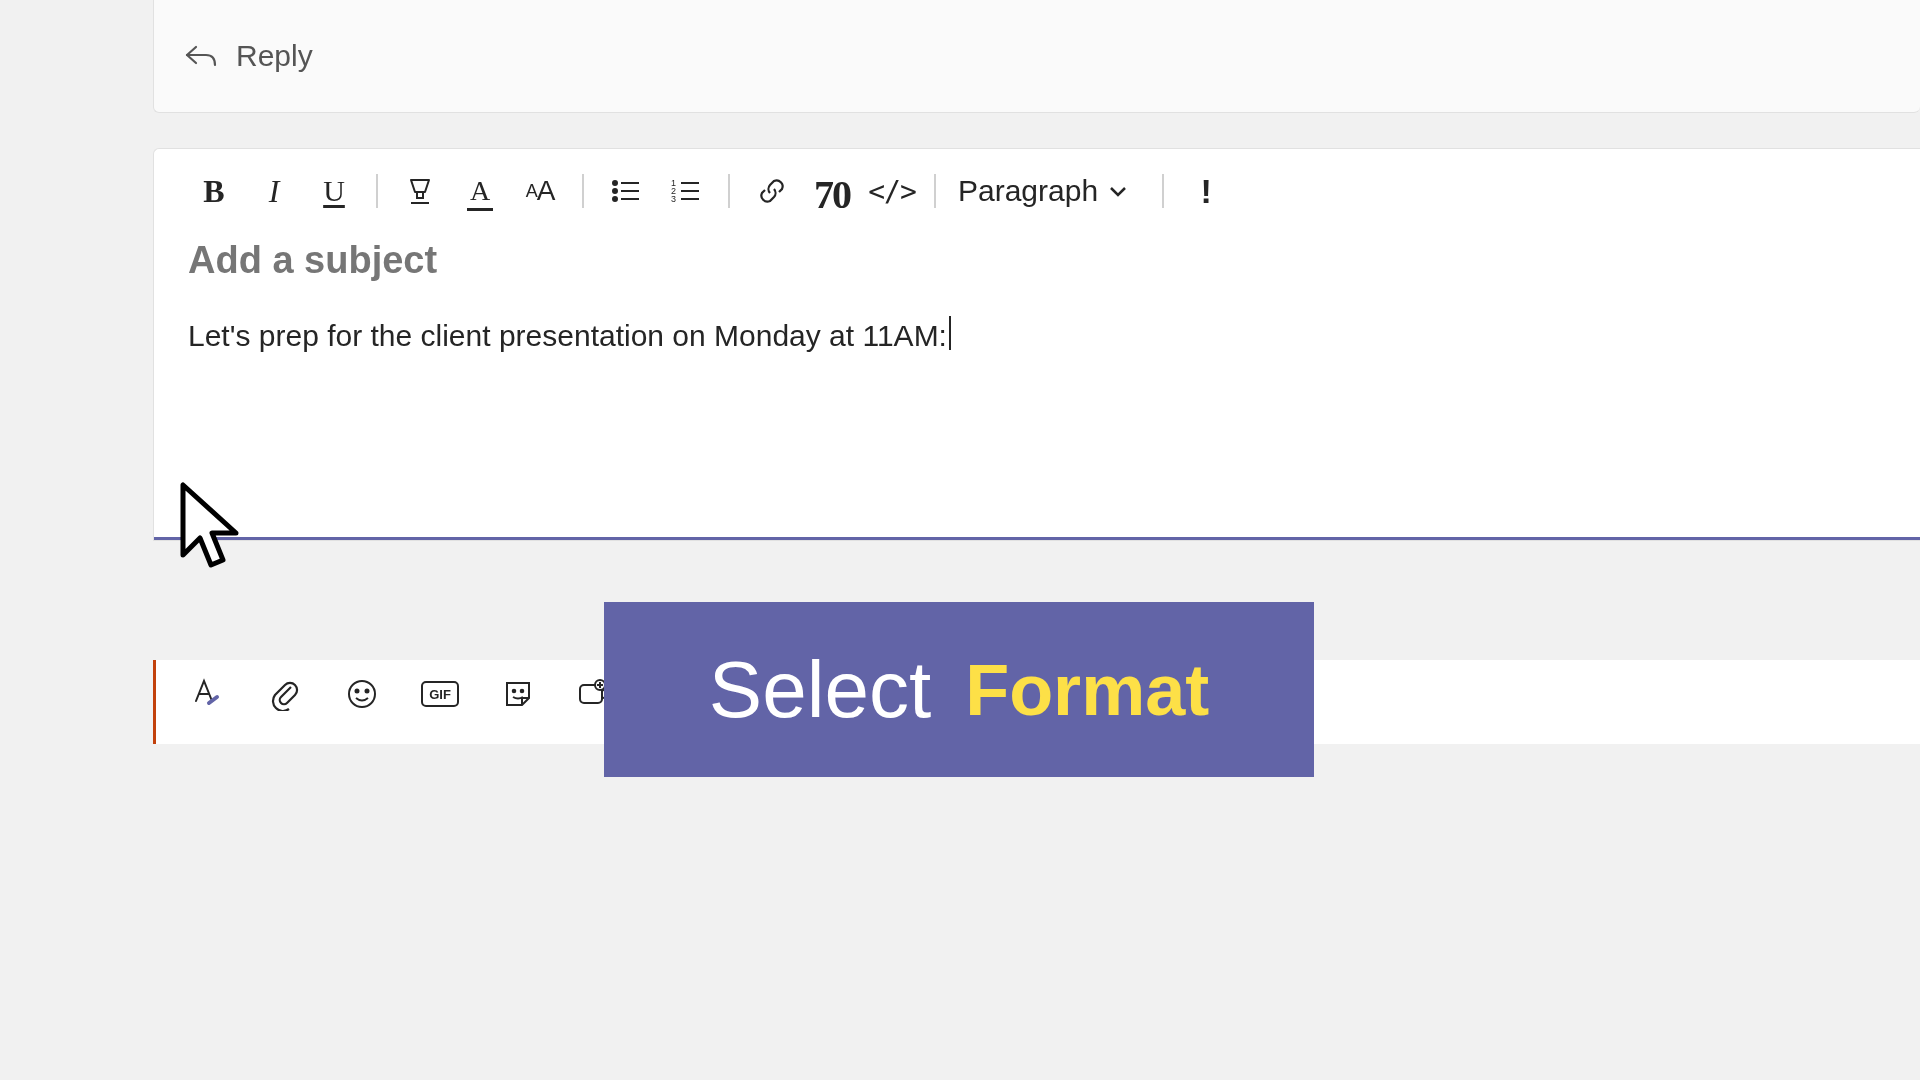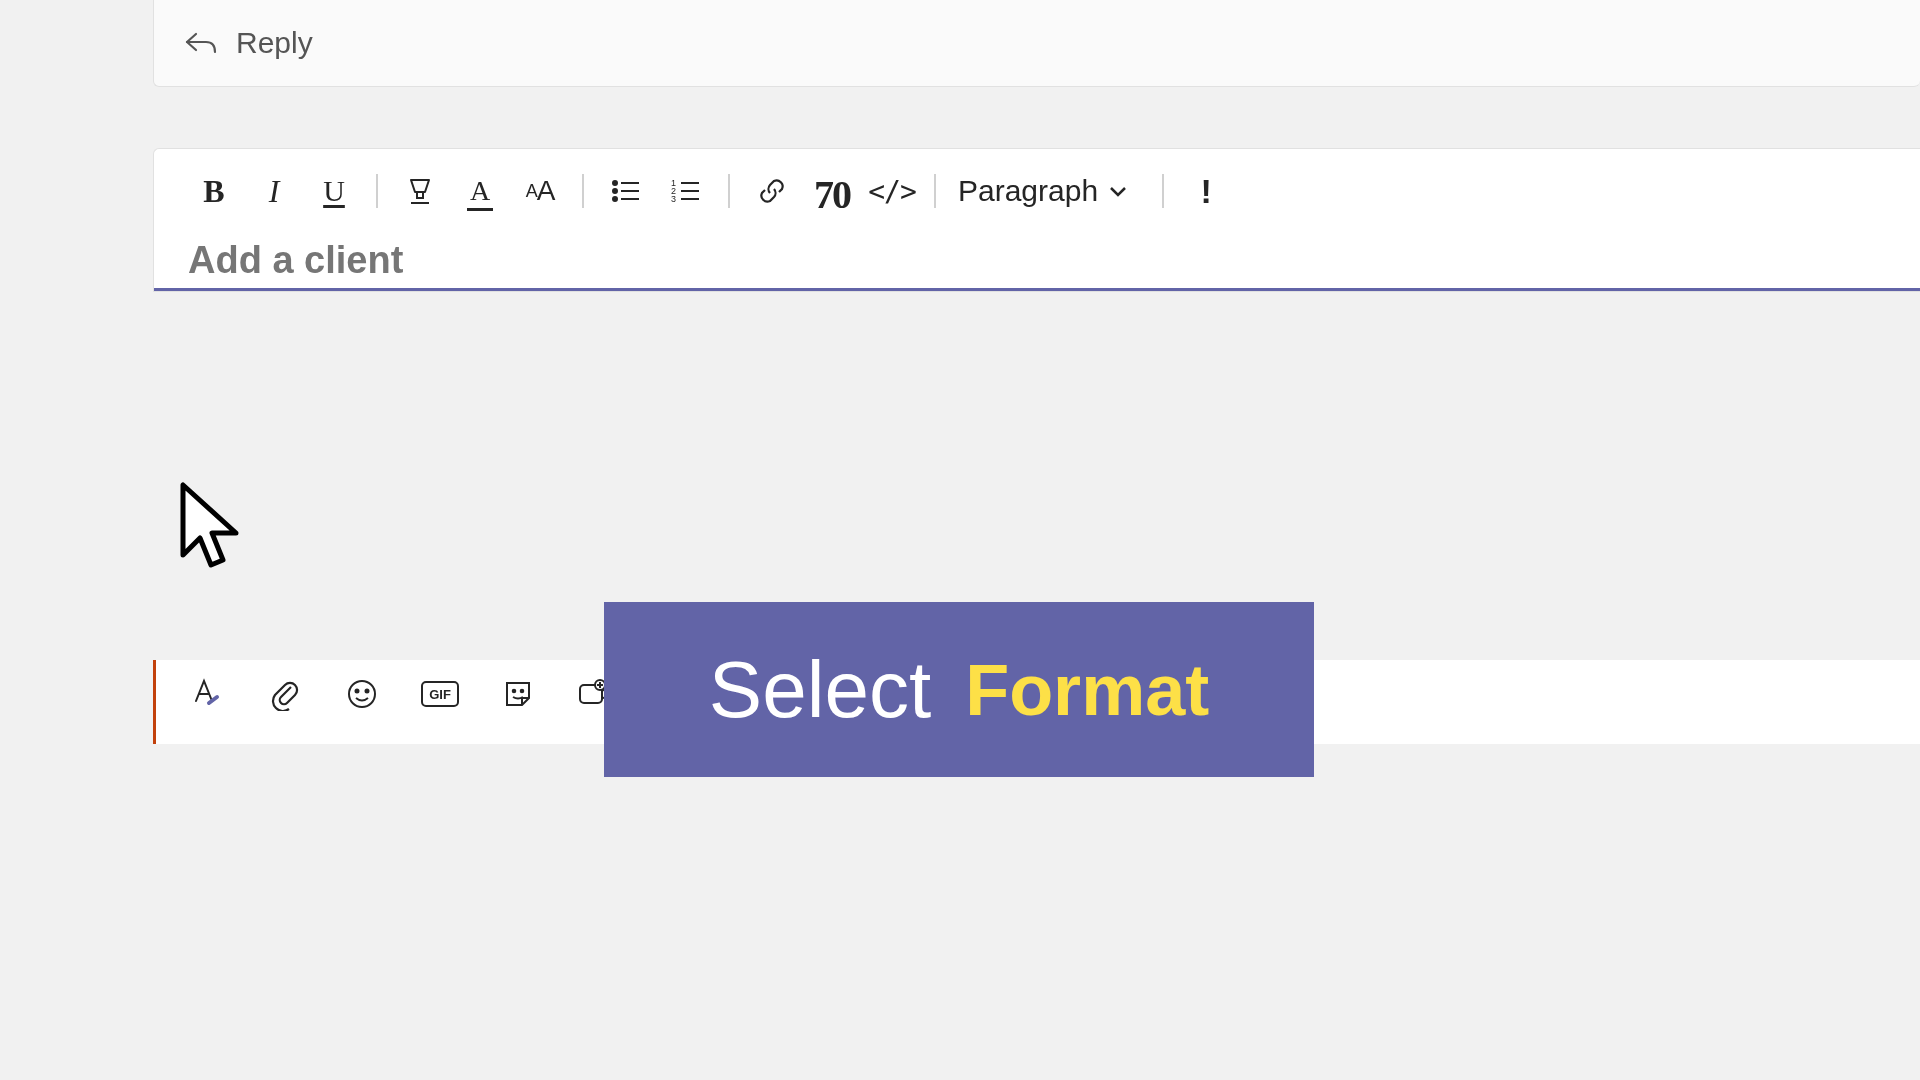--- a/index.html
+++ b/index.html
@@ -7,21 +7,21 @@
   body {
     background: #f1f1f1;
     font-family: "Segoe UI", -apple-system, sans-serif;
     position: relative;
   }
   .reply-bar {
     position: absolute;
     left: 153px;
     top: 0;
     right: 0;
-    height: 87px;
+    height: 113px;
     background: #fafafa;
     border: 1px solid #e1e1e1;
     border-top: none;
     border-right: none;
     border-radius: 0 0 6px 6px;
     display: flex;
     align-items: center;
     padding-left: 30px;
     gap: 18px;
   }
@@ -232,22 +232,25 @@
       <span class="chev">
         <svg width="20" height="14" viewBox="0 0 20 14" fill="none" stroke="#252525" stroke-width="2.5">
             <path d="M3 4 L10 11 L17 4"></path>
           </svg>
       </span>
     </div>
     <div class="t-sep" style="margin-left:24px;"></div>
     <div class="t-btn importance">!</div>
   </div>
 
-  <div class="subject">Add a client</div>
-
+  <div class="subject">Add a subject</div>
+
+  <div class="body-area">
+    <span>Let's prep for the client presentation on Monday at 11AM:</span><span class="text-cursor"></span>
+  </div>
 
   <div class="divider-line"></div>
 </div>
 
 <div class="bottom-bar">
   <div class="bottom-icons">
     <div class="ic">
       <svg width="34" height="34" viewBox="0 0 34 34" fill="none" stroke="#252525" stroke-width="2">
         <path d="M7 24 L15 4 L23 24" stroke-linecap="round"></path>
         <line x1="10" y1="17" x2="20" y2="17"></line>

